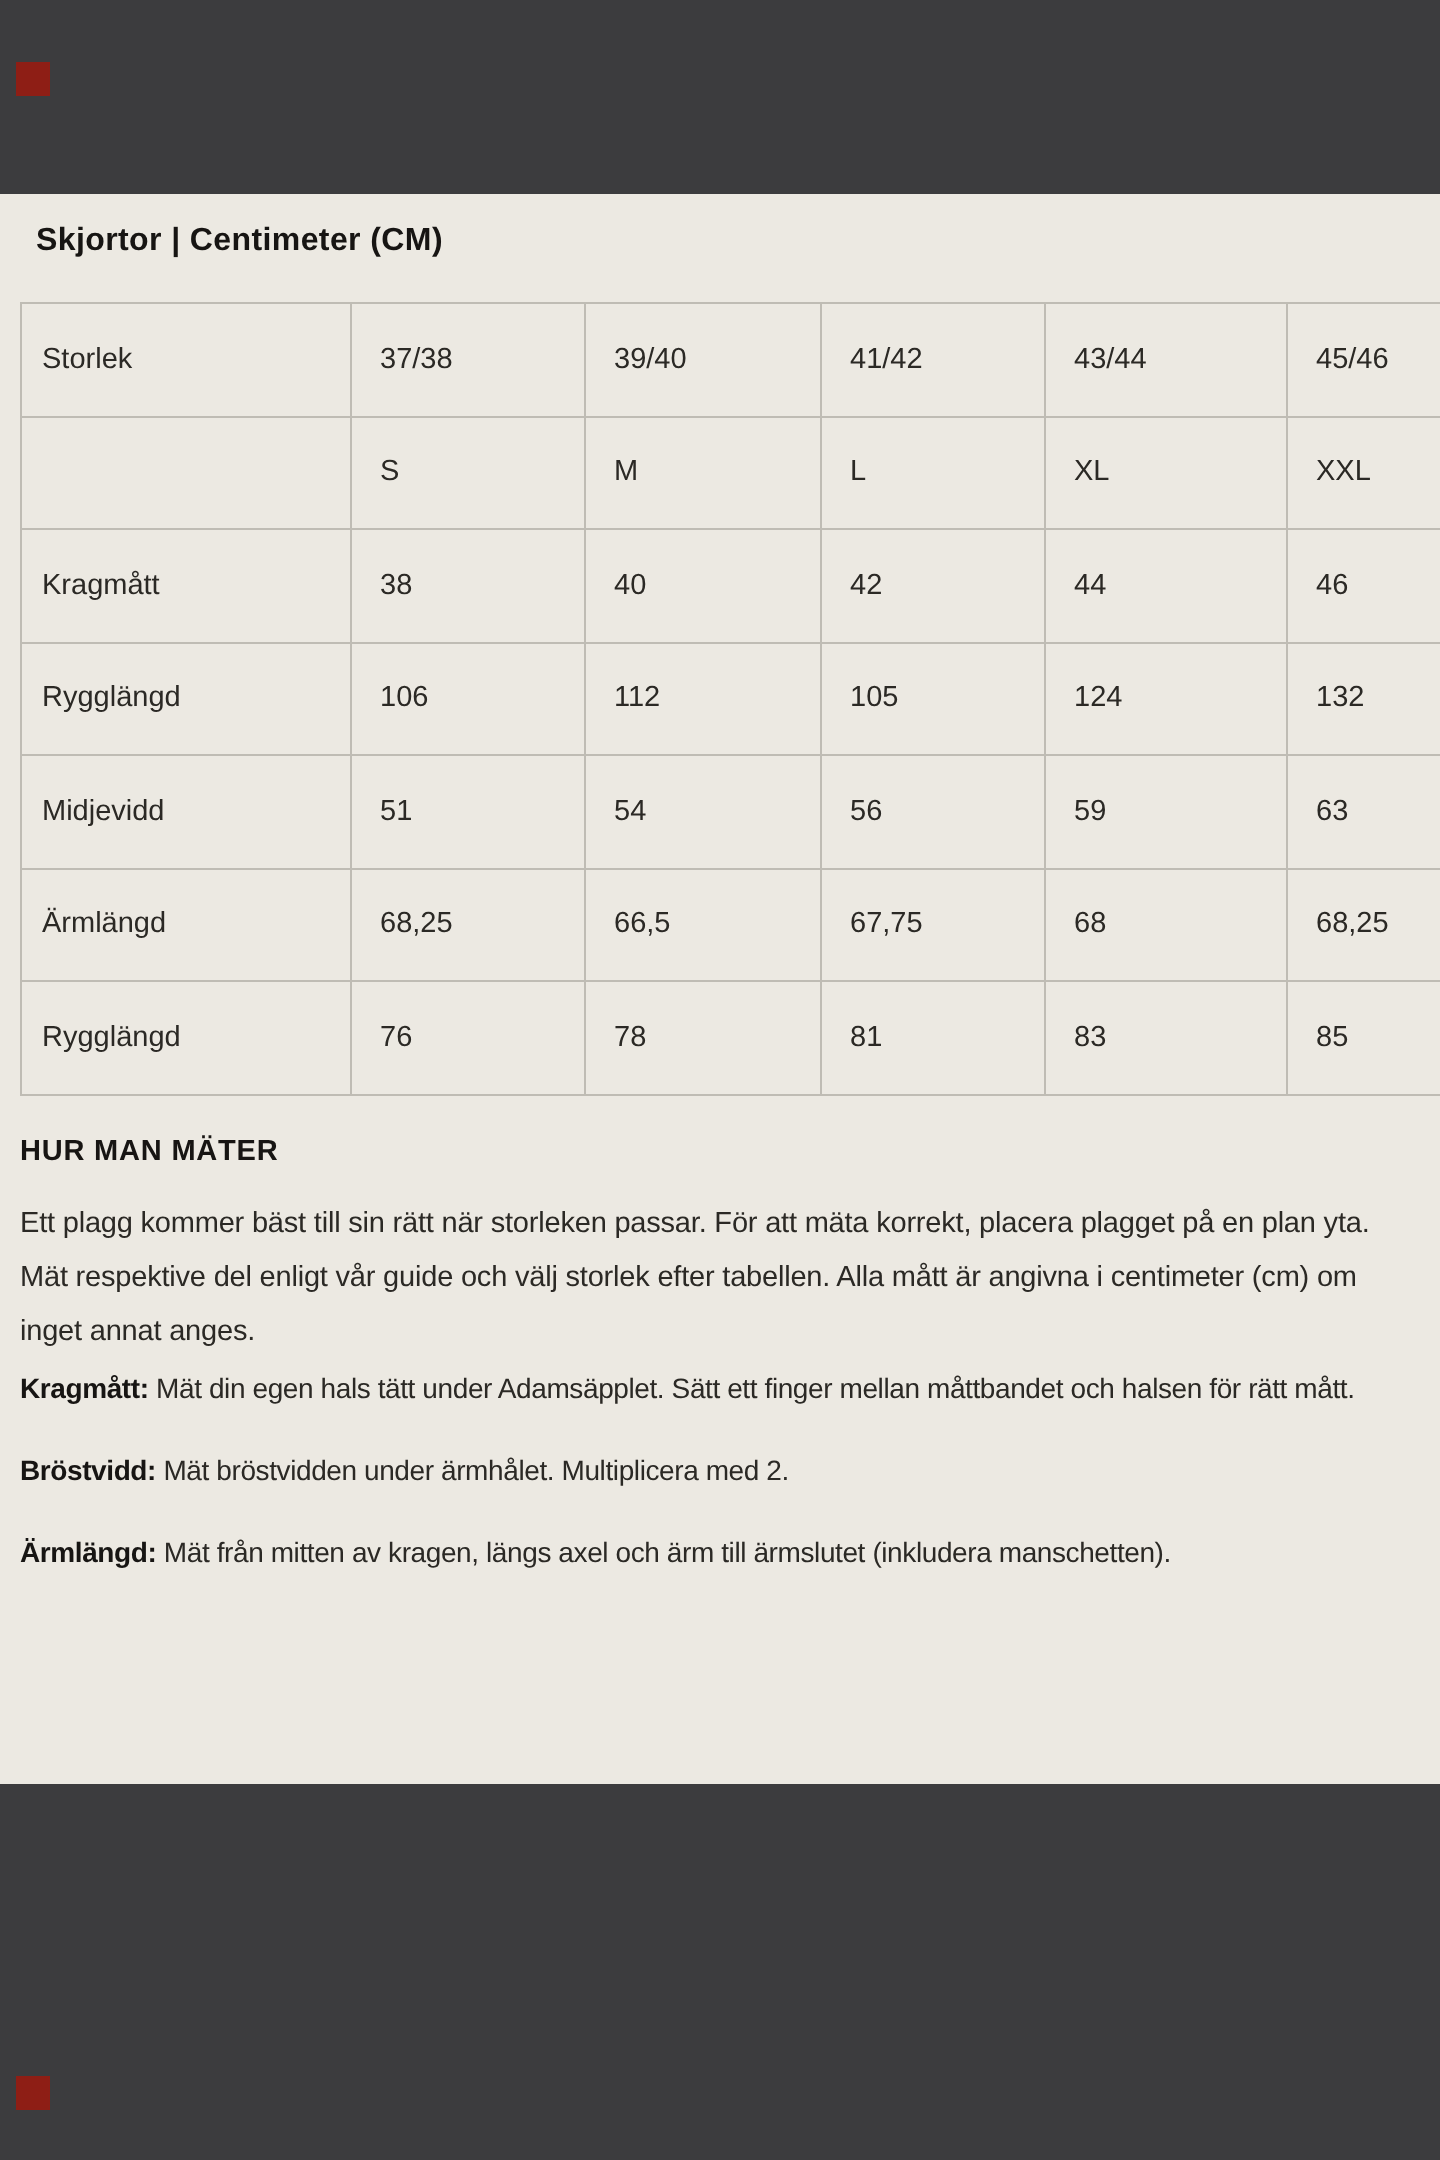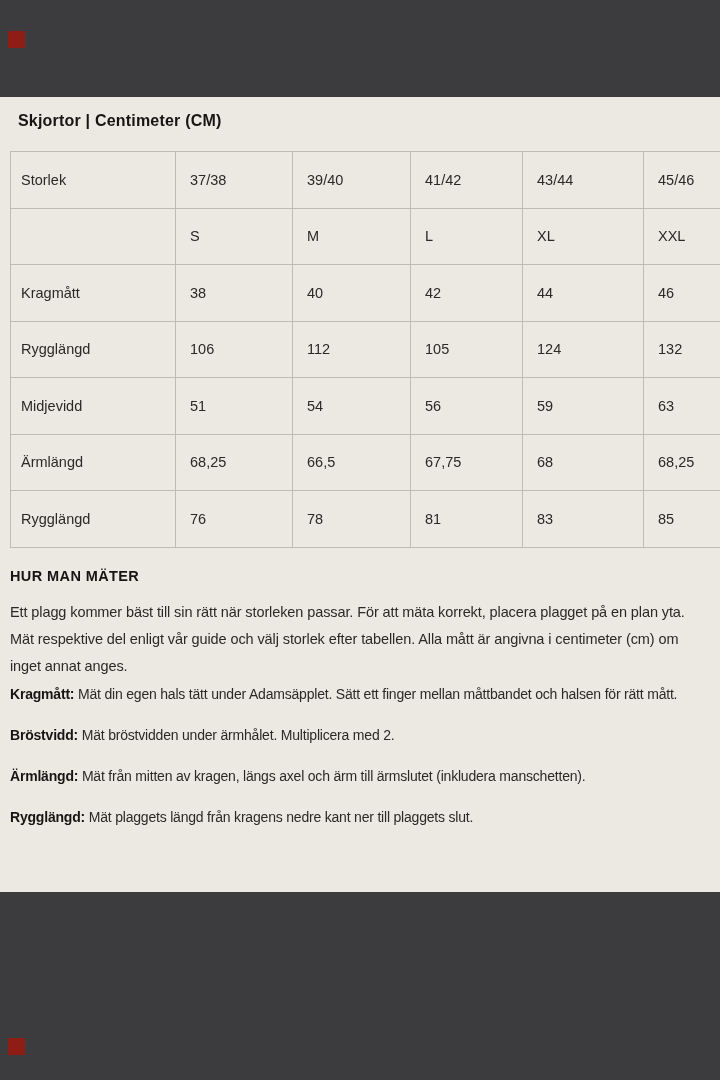--- a/index.html
+++ b/index.html
@@ -120,24 +120,20 @@
       <span>Mät din egen hals tätt under Adamsäpplet. Sätt ett finger mellan måttbandet och halsen för rätt mått.</span>
     </p>
     <p class="def">
       <strong>Bröstvidd:</strong>
       <span>Mät bröstvidden under ärmhålet. Multiplicera med 2.</span>
     </p>
     <p class="def">
       <strong>Ärmlängd:</strong>
       <span>Mät från mitten av kragen, längs axel och ärm till ärmslutet (inkludera manschetten).</span>
     </p>
-    <p class="def">
-      <strong>Rygglängd:</strong>
-      <span>Mät plaggets längd från kragens nedre kant ner till plaggets slut.</span>
-    </p>
 
   </div>
 
   <div class="band band-bottom">
     <div class="red-mark bottom"></div>
   </div>
 
 </div>
 
 </body></html>

